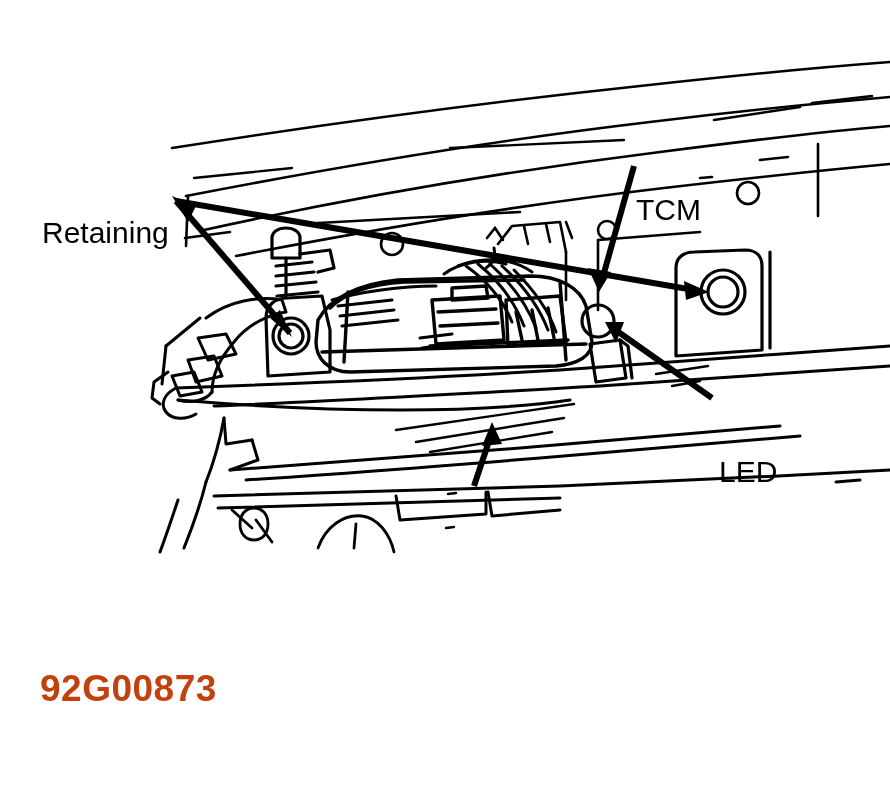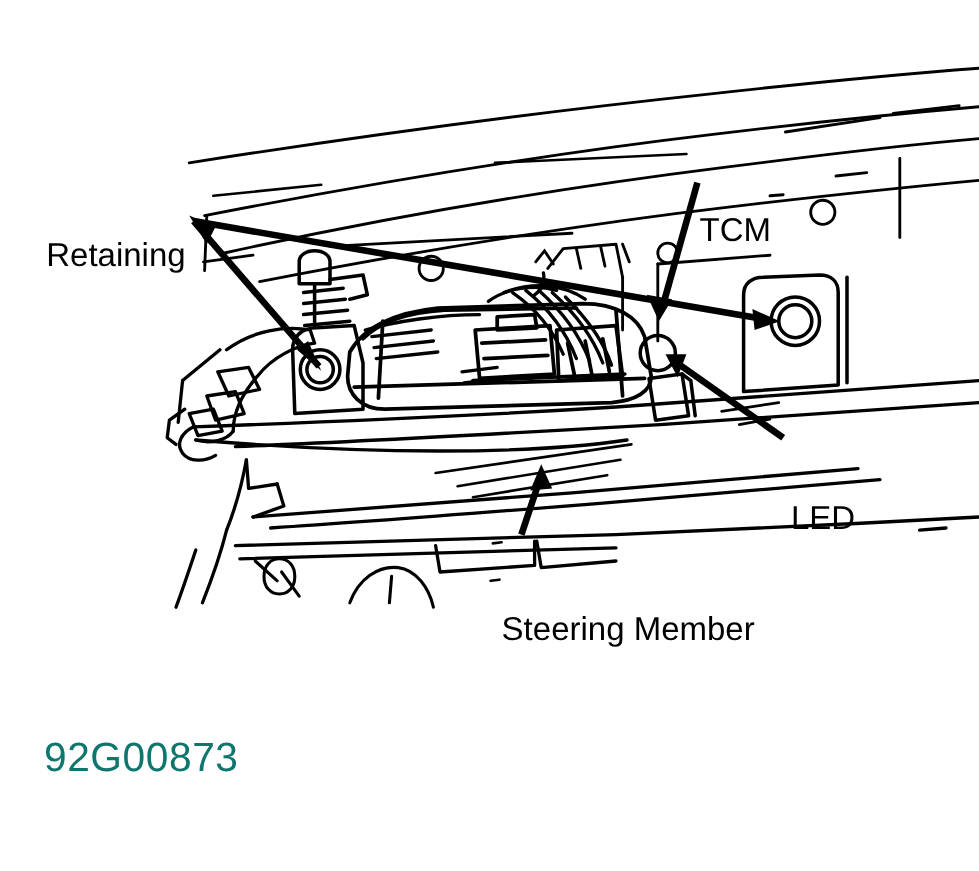--- a/index.html
+++ b/index.html
@@ -56,23 +56,23 @@
   #label-steering-member {
     left: 456px;
     top: 488px;
   }
   #figure-code {
     position: absolute;
     left: 40px;
     top: 668px;
     font-family: "Liberation Sans", sans-serif;
     font-size: 37px;
-    font-weight: normal;
+    font-weight: bold;
     letter-spacing: 0.5px;
-    color: #0f766e;
+    color: #c2410c;
     white-space: pre;
   }
   .lbl-line { display: block; }
 </style>
 </head>
 <body>
 
 <div id="figure-root">
 
   <svg id="diagram-svg" viewBox="0 0 890 792" xmlns="http://www.w3.org/2000/svg">
@@ -261,18 +261,17 @@
 
   <div class="callout-label" id="label-led">
     <span class="lbl-line">LED</span>
   </div>
 
   <div class="callout-label" id="label-tcm">
     <span class="lbl-line">TCM</span>
   </div>
 
   <div class="callout-label" id="label-steering-member">
-    <span class="lbl-line">Steering Member</span>
   </div>
 
   <div id="figure-code">92G00873</div>
 
 </div>
 
 </body></html>

